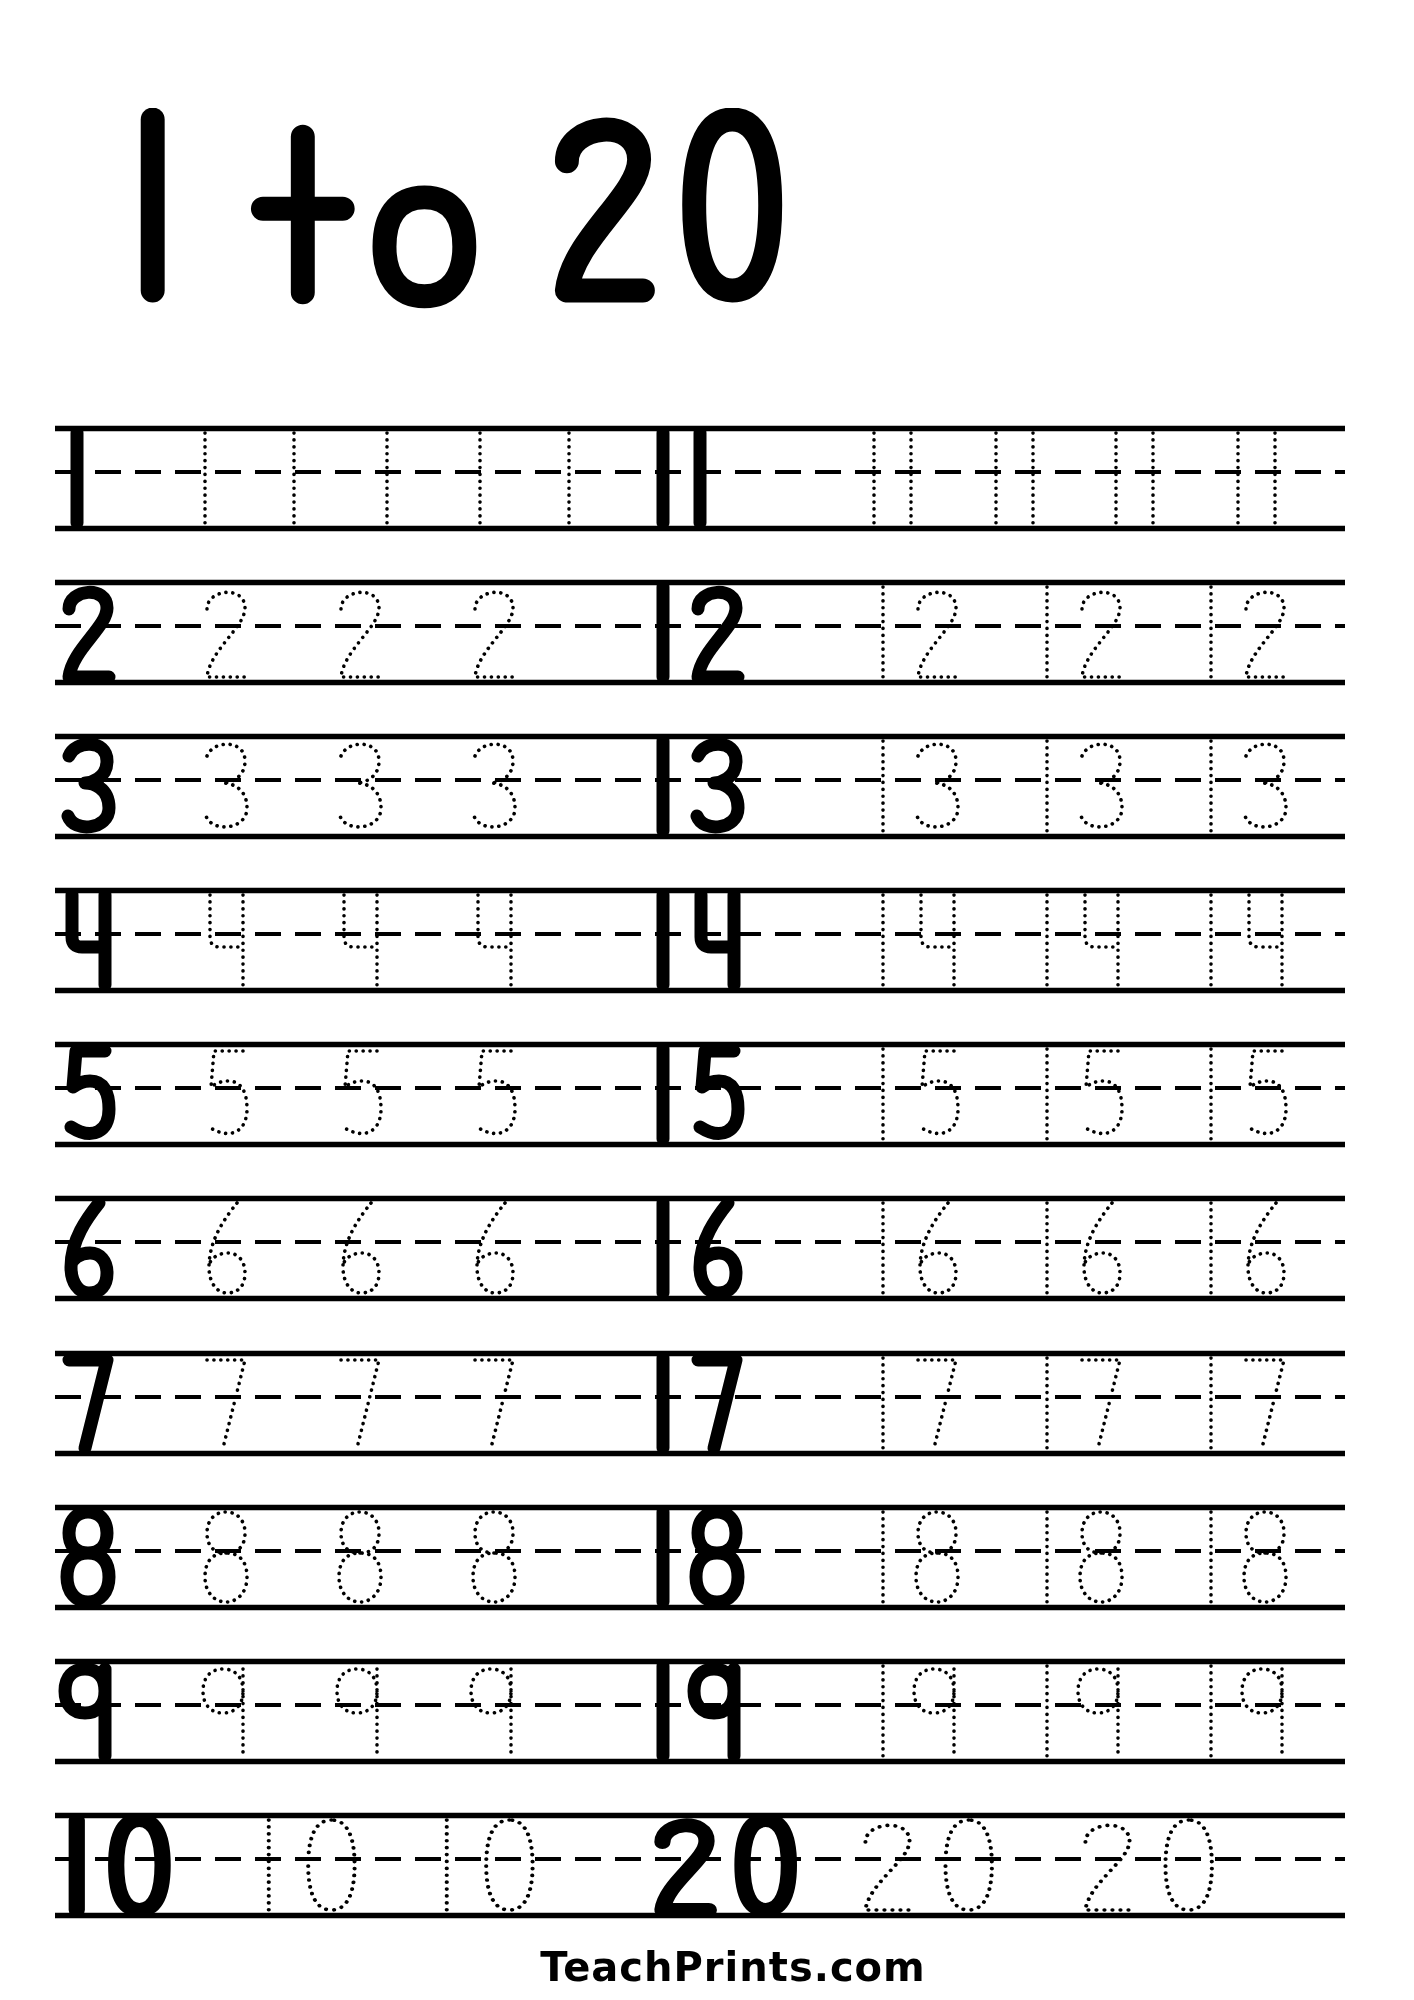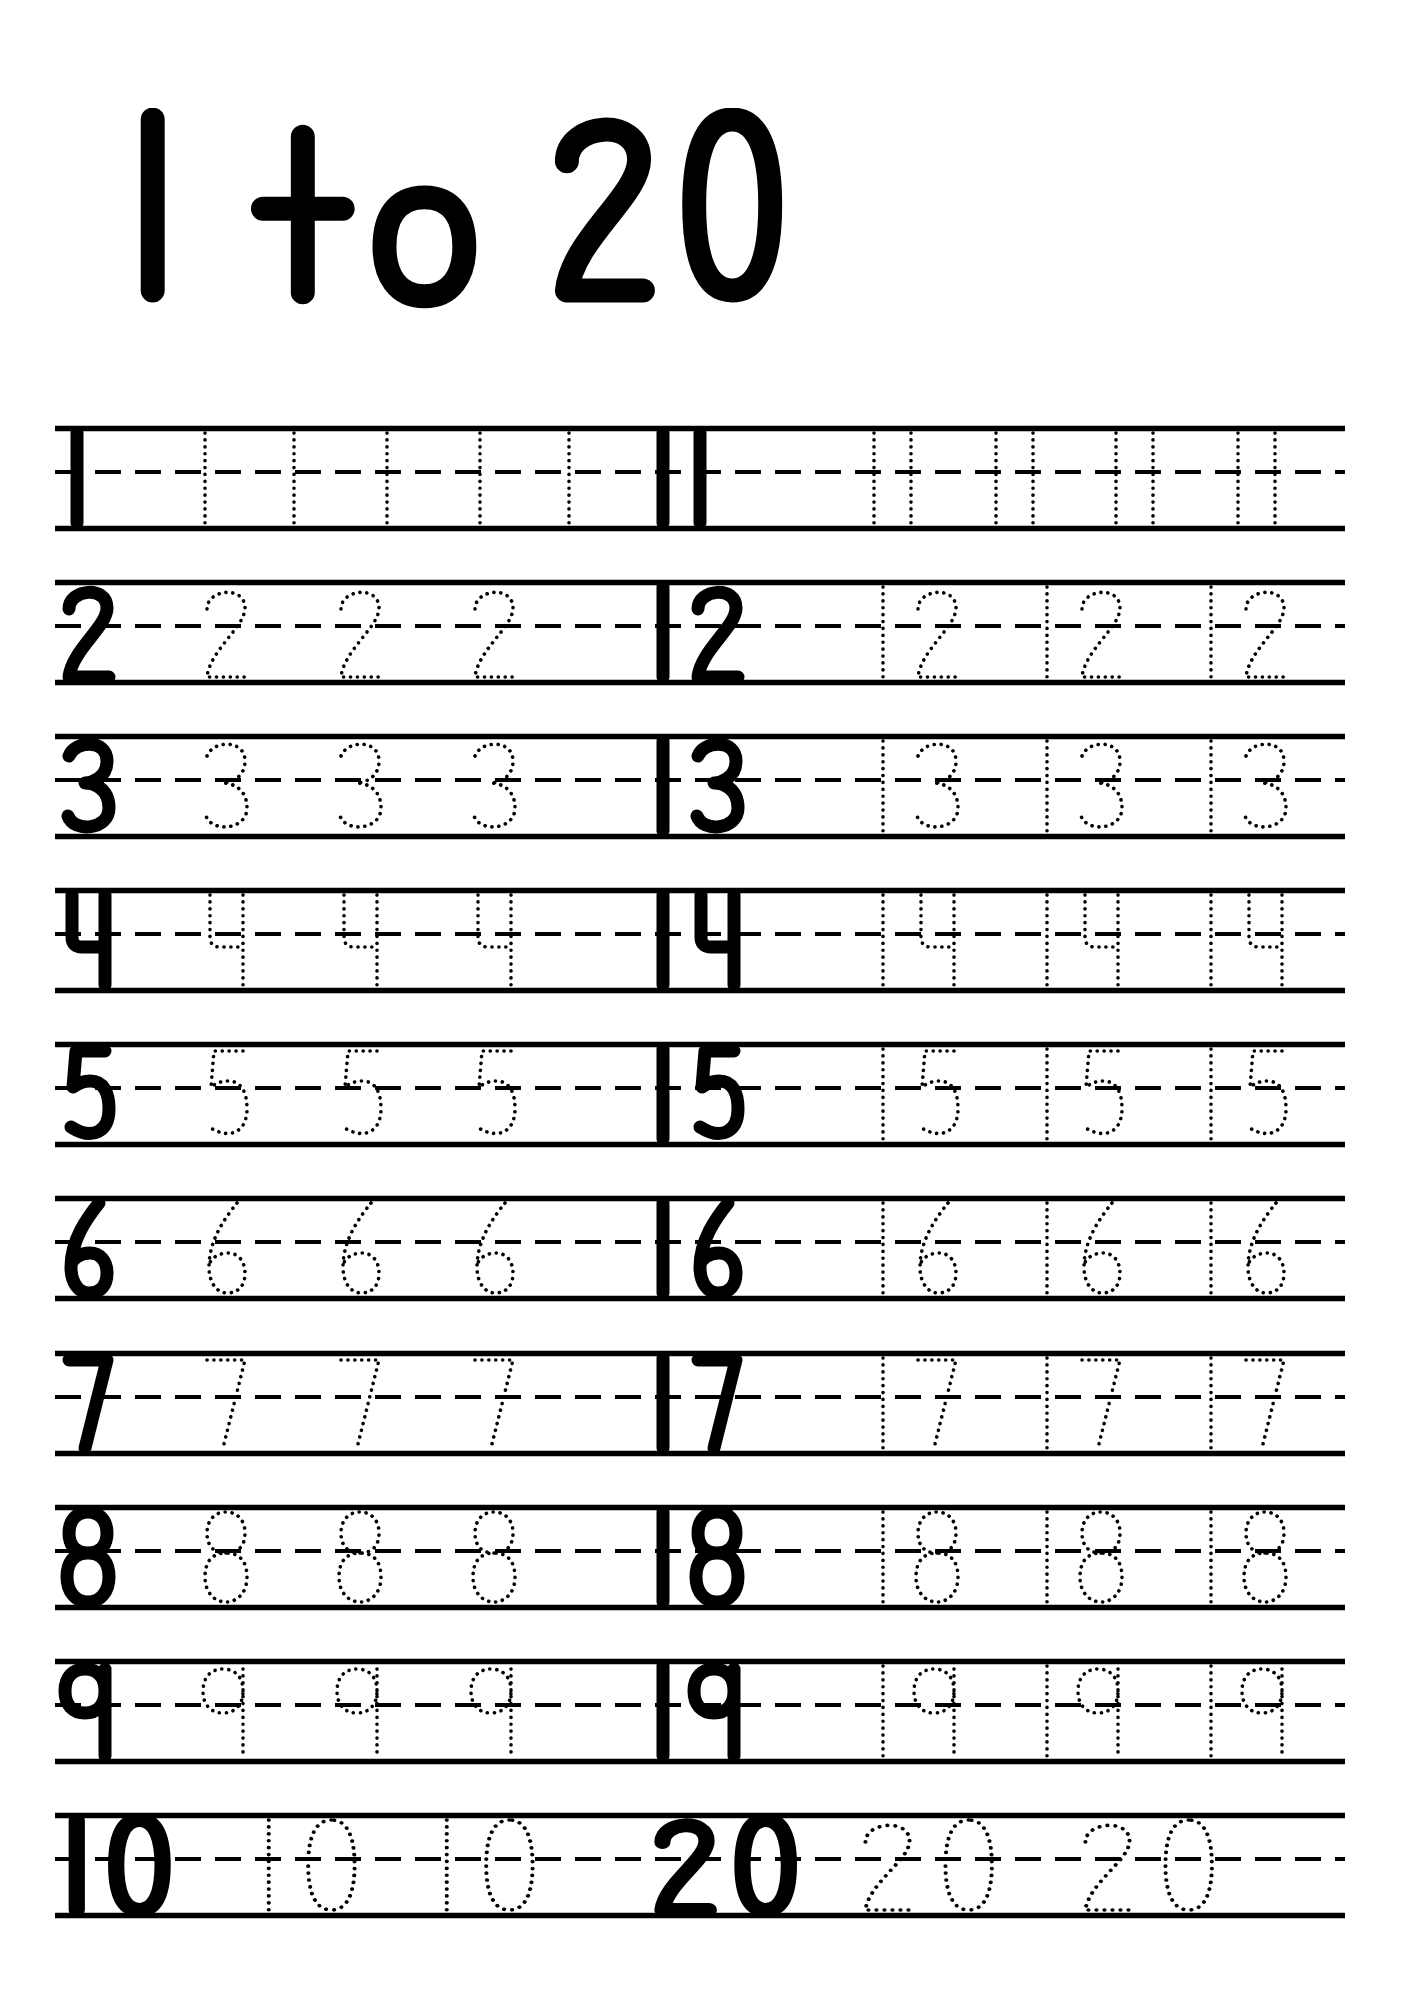--- a/index.html
+++ b/index.html
@@ -391,13 +391,14 @@
             <path d="M9,27 C9,7 47,3 47,26 C47,45 12,68 9,95 L49,95" transform="translate(805,4) scale(1.16,1)" fill="none" stroke="#000000" stroke-width="3.6" stroke-linecap="round" stroke-linejoin="round" stroke-dasharray="0.1 6.8"></path>
             <path d="M28,5 C13,5 8,25 8,50 C8,75 13,95 28,95 C43,95 48,75 48,50 C48,25 43,5 28,5" transform="translate(886.2,4) scale(1.16,1)" fill="none" stroke="#000000" stroke-width="3.6" stroke-linecap="round" stroke-linejoin="round" stroke-dasharray="0.1 6.8"></path>
           </g>
           <g>
             <path d="M9,27 C9,7 47,3 47,26 C47,45 12,68 9,95 L49,95" transform="translate(1025,4) scale(1.16,1)" fill="none" stroke="#000000" stroke-width="3.6" stroke-linecap="round" stroke-linejoin="round" stroke-dasharray="0.1 6.8"></path>
             <path d="M28,5 C13,5 8,25 8,50 C8,75 13,95 28,95 C43,95 48,75 48,50 C48,25 43,5 28,5" transform="translate(1106.2,4) scale(1.16,1)" fill="none" stroke="#000000" stroke-width="3.6" stroke-linecap="round" stroke-linejoin="round" stroke-dasharray="0.1 6.8"></path>
           </g>
         </svg>
       </div>
     </div>
+  <div class="footer">TeachPrints.com</div>
 </div>
 
 </body></html>

